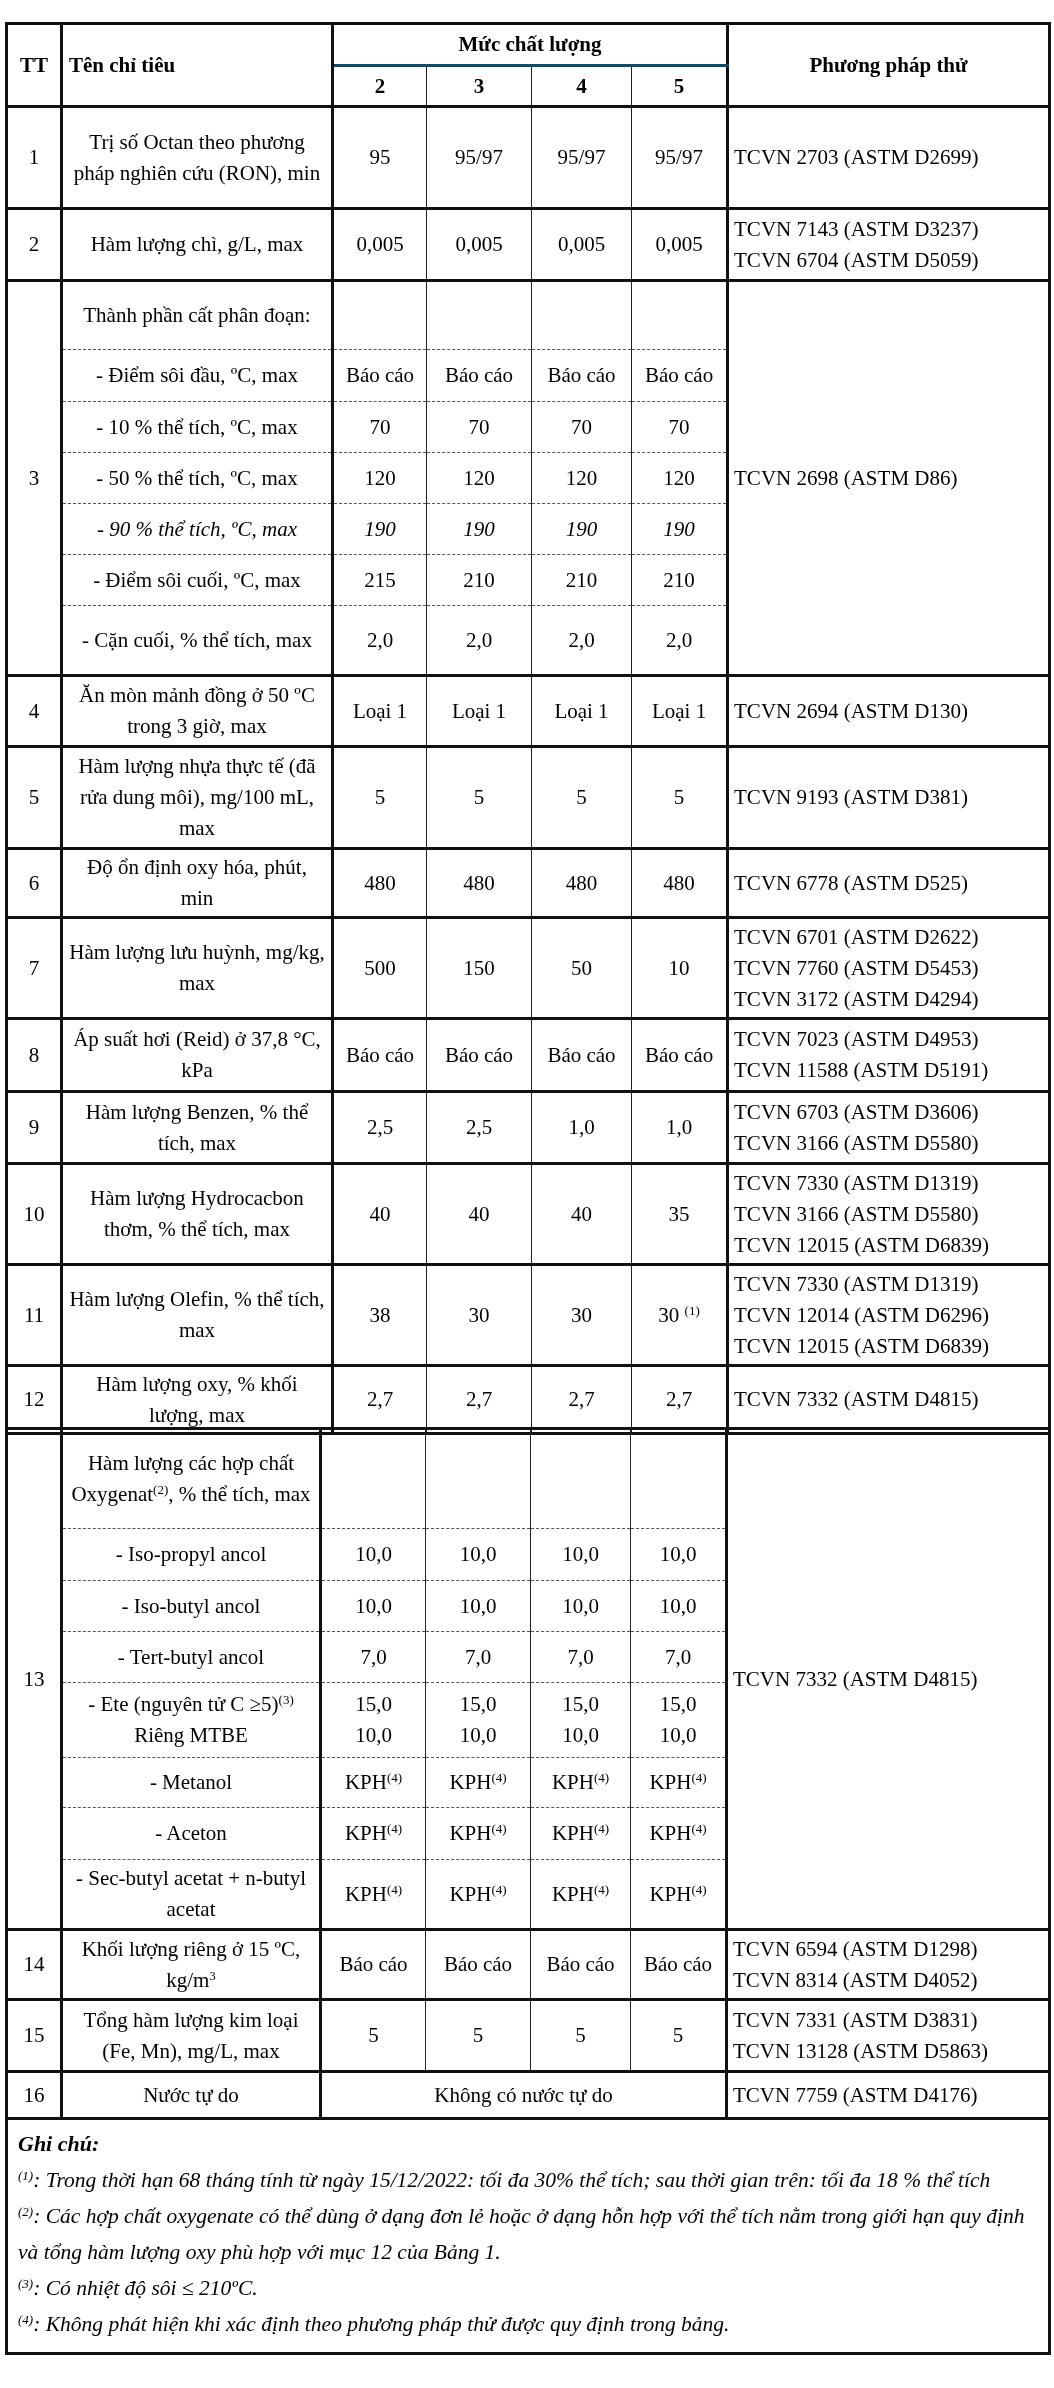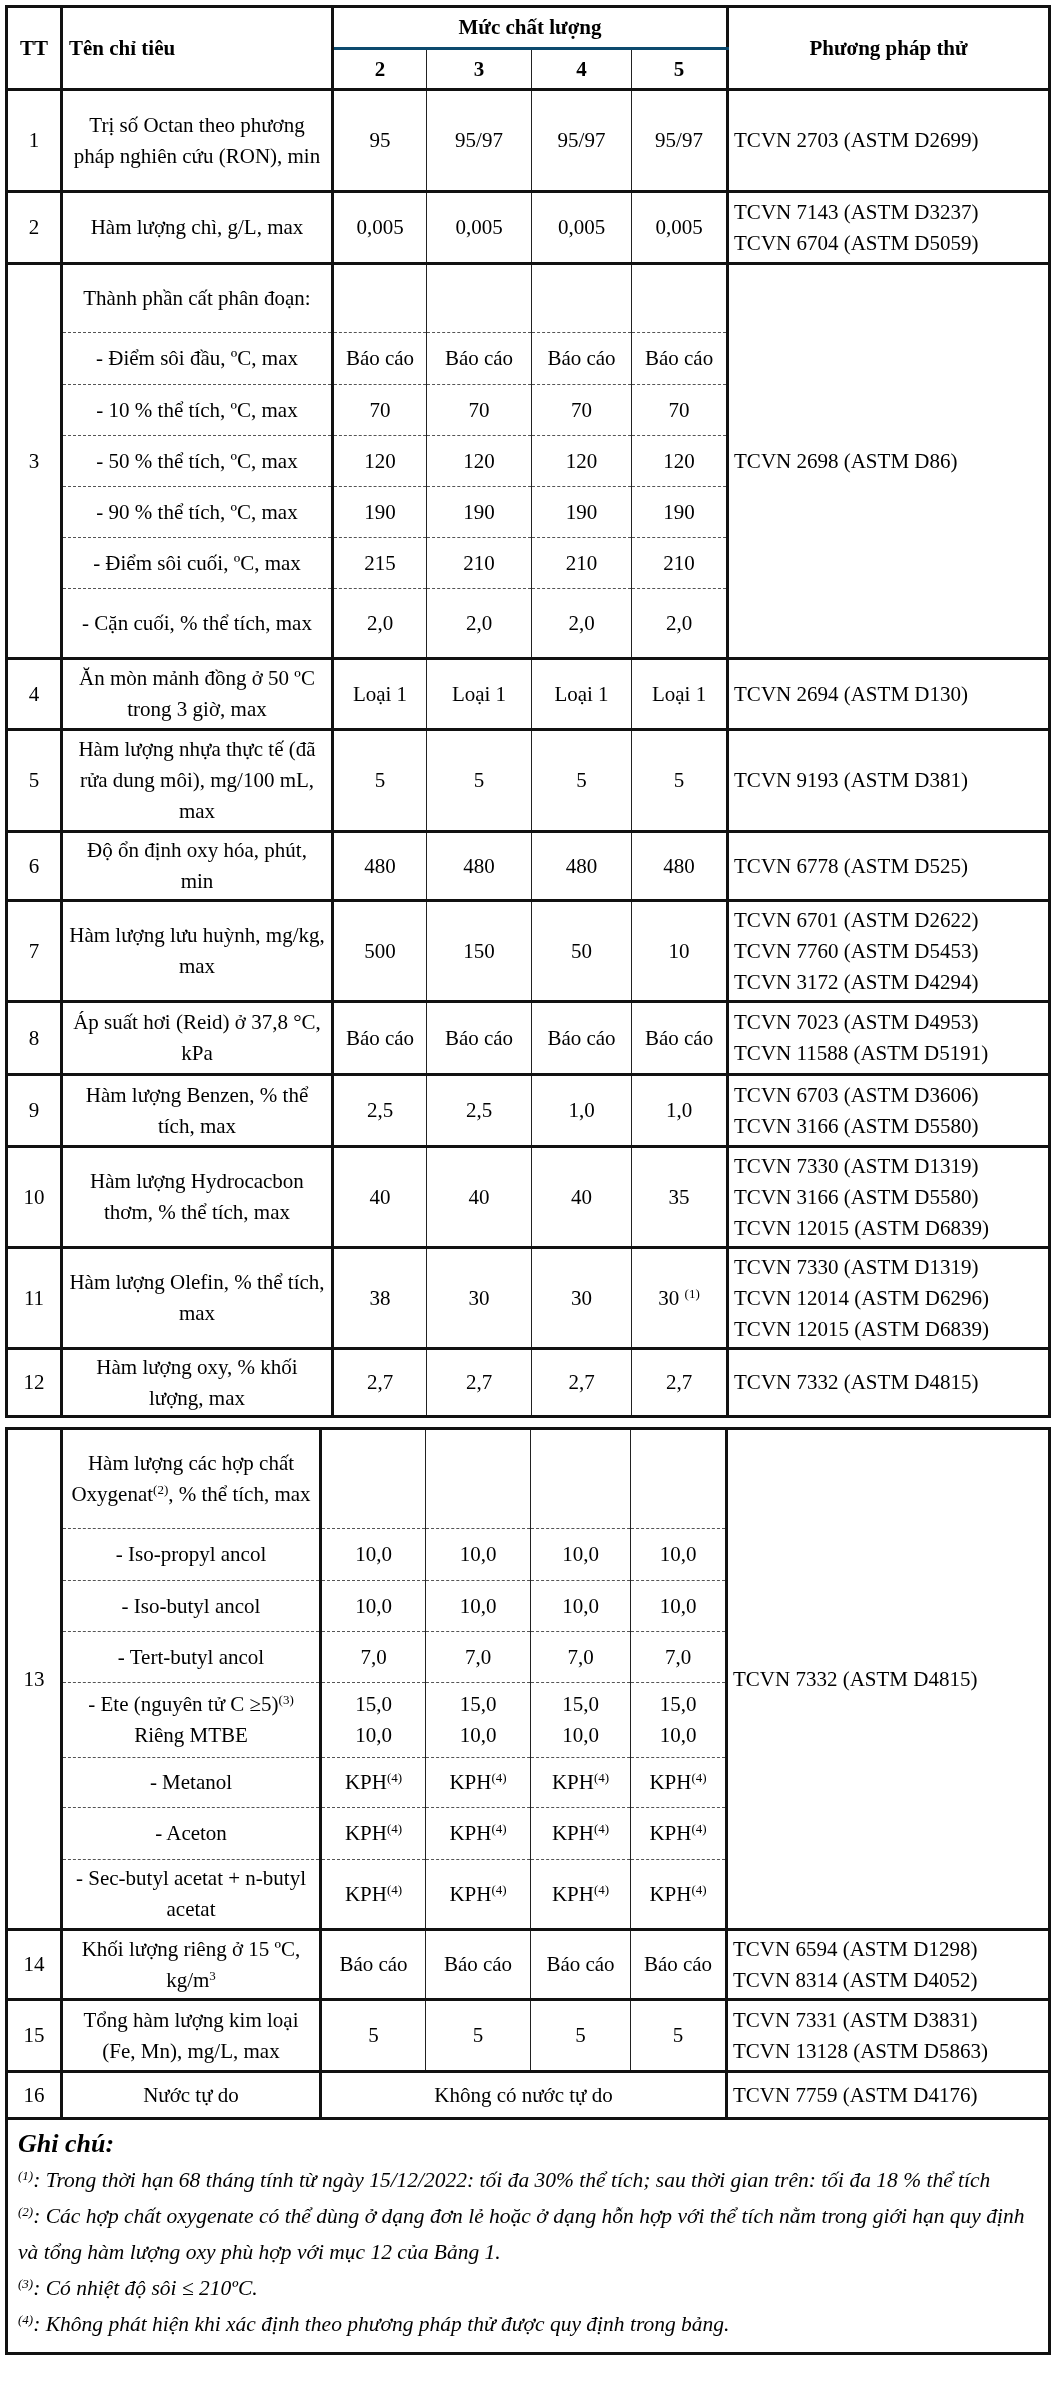--- a/index.html
+++ b/index.html
@@ -1,34 +1,34 @@
 <!DOCTYPE html>
 <html><head>
 <meta charset="utf-8">
 <style>
   html,body{margin:0;padding:0;background:#fff;}
   body{width:1054px;height:2388px;position:relative;overflow:hidden;
        font-family:"Liberation Serif","DejaVu Serif",serif;color:#000;}
   table{position:absolute;left:5px;border-collapse:collapse;table-layout:fixed;width:1043px;font-size:21px;line-height:31px;}
   td,th{border:1px solid #222;padding:0 6px;vertical-align:middle;}
   th{font-weight:bold;text-align:center;}
-  .t1{top:5px;border:3px solid #111;}
+  .t1{top:22px;border:3px solid #111;}
   .t2{top:1427px;border:3px solid #111;}
   .thick-l{border-left:3px solid #111 !important;}
   .thick-r{border-right:3px solid #111 !important;}
   .thick-b{border-bottom:3px solid #111 !important;}
   .tt{text-align:center;padding:0;}
   .name{text-align:center;}
   .val{text-align:center;padding:0 2px;white-space:nowrap;}
   .method{text-align:left;padding-left:5px;white-space:nowrap;}
   .dash-t{border-top:1px dashed #555 !important;}
   .dash-b{border-bottom:1px dashed #555 !important;}
   sup{font-size:13px;line-height:0;vertical-align:7px;}
   .notes{text-align:left;padding:6px 10px 10px 10px;line-height:36px;font-style:italic;font-size:21.5px;}
-  .notes .ghi{font-weight:bold;font-style:italic;font-size:26px;}
+  .notes .ghi{font-weight:bold;font-style:italic;font-size:22px;}
 </style>
 </head>
 <body>
 
 <table class="t1">
   <colgroup>
     <col style="width:55px">
       <col style="width:271px">
       <col style="width:94px">
       <col style="width:105px">
@@ -99,21 +99,21 @@
         <td class="val dash-b dash-t"><span>70</span></td>
         <td class="val dash-b dash-t thick-r"><span>70</span></td>
       </tr>
       <tr style="height: 51px;">
         <td class="name thick-r dash-b dash-t">- 50 % thể tích, ºC, max</td>
         <td class="val dash-b dash-t thick-l"><span>120</span></td>
         <td class="val dash-b dash-t"><span>120</span></td>
         <td class="val dash-b dash-t"><span>120</span></td>
         <td class="val dash-b dash-t thick-r"><span>120</span></td>
       </tr>
-      <tr style="height: 51px;">
+      <tr style="height: 51px; font-style: italic;">
         <td class="name thick-r dash-b dash-t">- 90 % thể tích, ºC, max</td>
         <td class="val dash-b dash-t thick-l"><span>190</span></td>
         <td class="val dash-b dash-t"><span>190</span></td>
         <td class="val dash-b dash-t"><span>190</span></td>
         <td class="val dash-b dash-t thick-r"><span>190</span></td>
       </tr>
       <tr style="height: 51px;">
         <td class="name thick-r dash-b dash-t">- Điểm sôi cuối, ºC, max</td>
         <td class="val dash-b dash-t thick-l"><span>215</span></td>
         <td class="val dash-b dash-t"><span>210</span></td>

